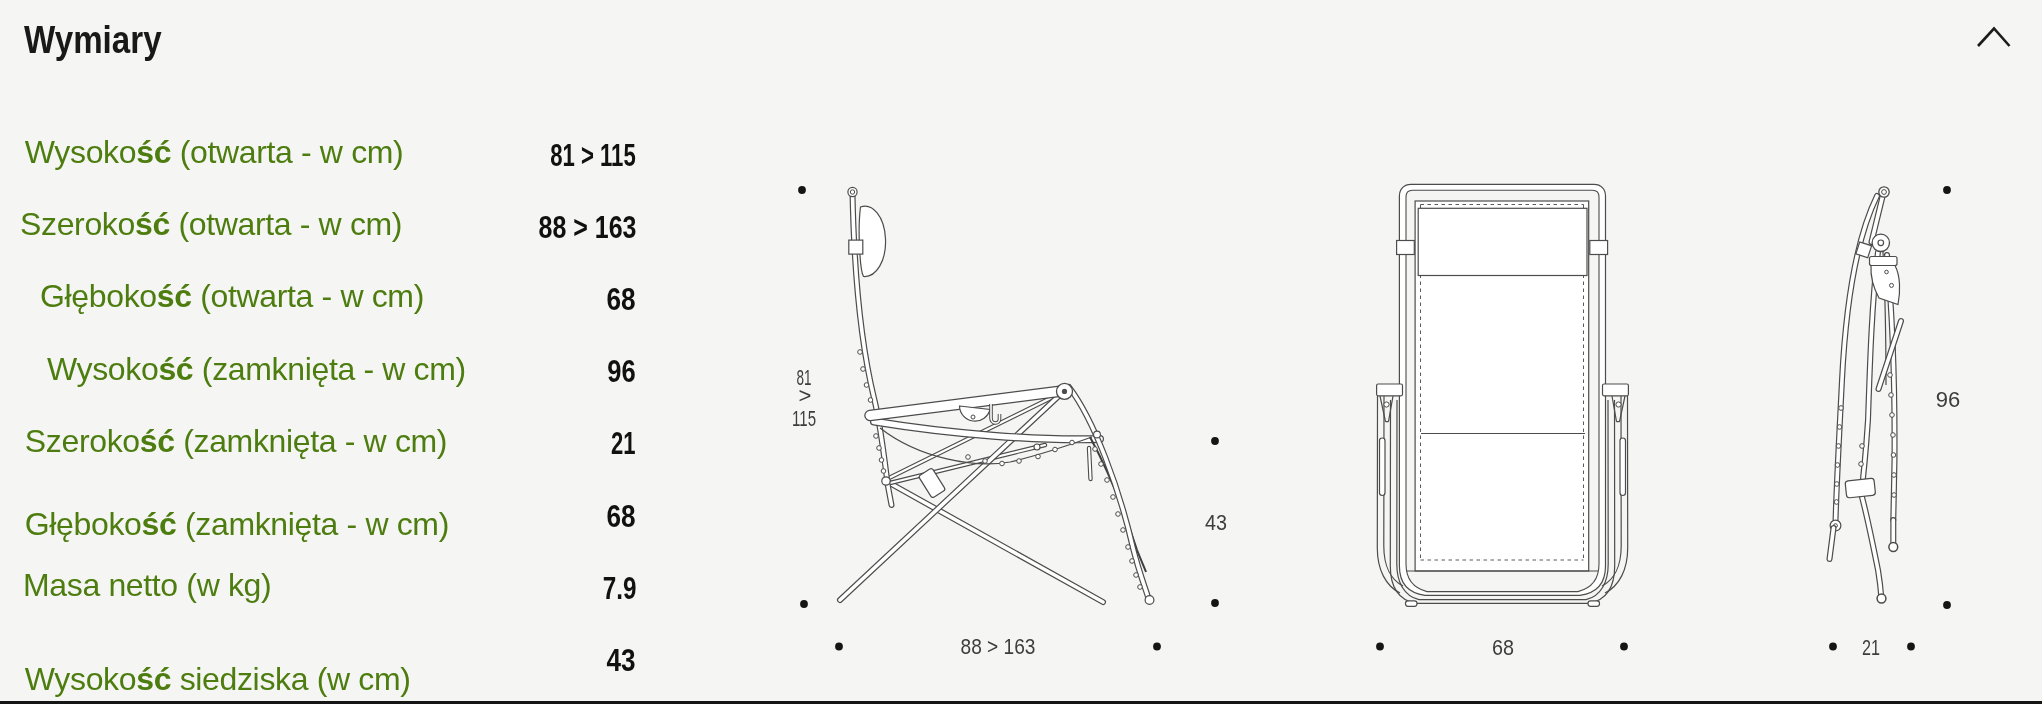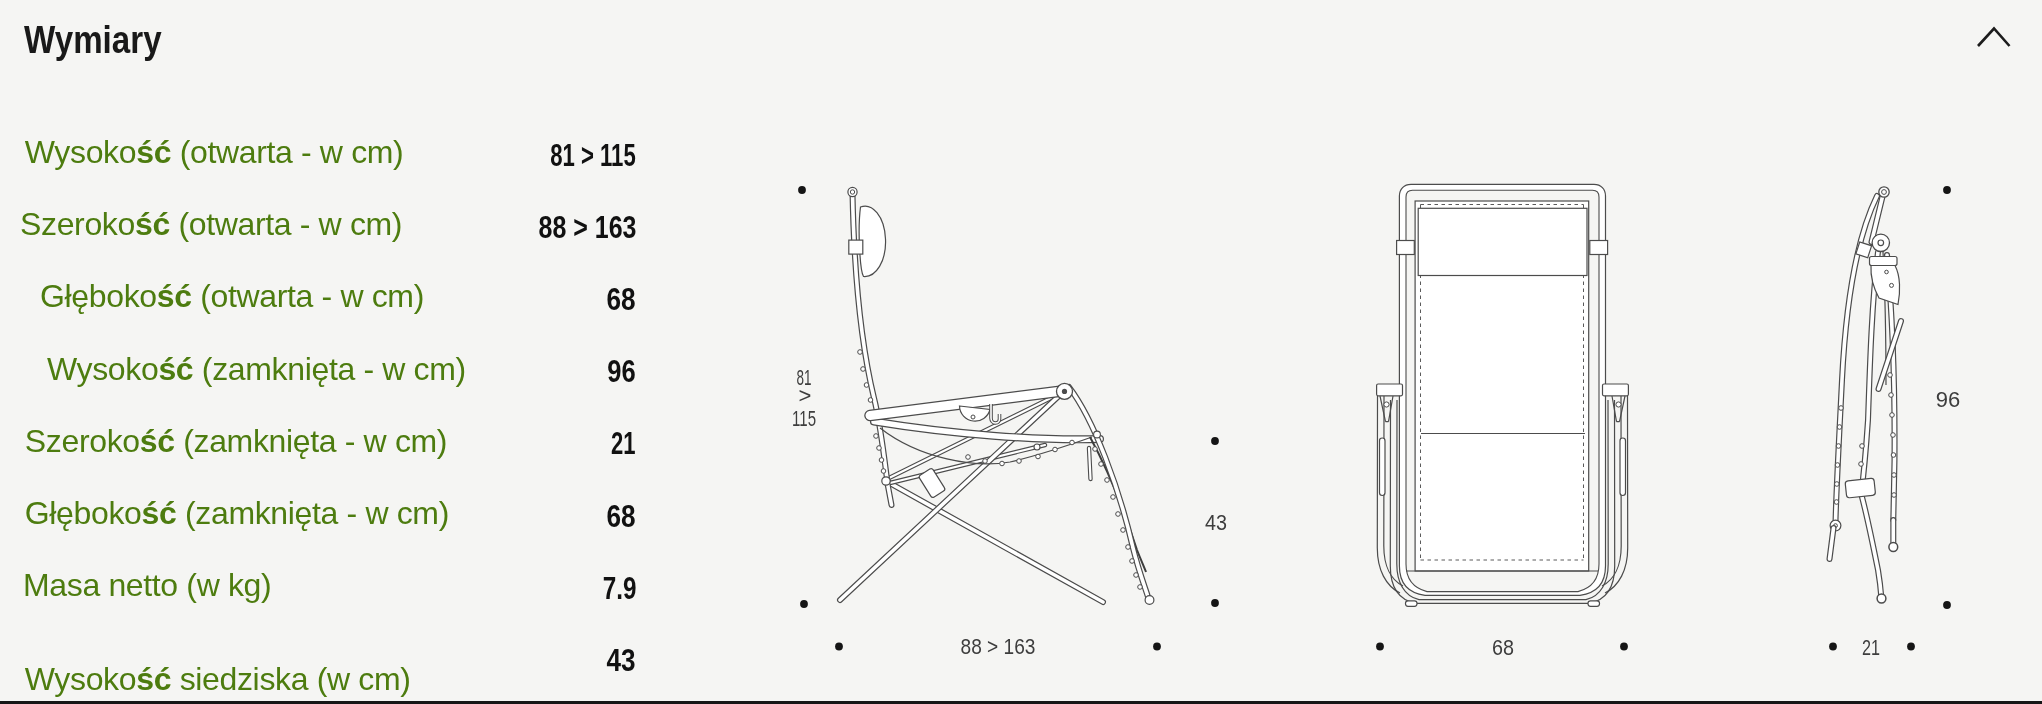--- a/index.html
+++ b/index.html
@@ -42,21 +42,21 @@
 <div class="vwrap" style="top:283.3px;"><span class="val" style="display:inline-block;transform:scaleX(0.817);">68</span></div>
 
 <div class="abs lbl" style="left:34px;top:354.5px;margin-left:13px;">Wysoko<b>ść</b> (zamknięta - w cm)</div>
 
 <div class="vwrap" style="top:355.4px;"><span class="val" style="display:inline-block;transform:scaleX(0.798);">96</span></div>
 
 <div class="abs lbl" style="left:24.8px;top:426.5px;">Szeroko<b>ść</b> (zamknięta - w cm)</div>
 
 <div class="vwrap" style="top:427.4px;"><span class="val" style="display:inline-block;transform:scaleX(0.688);">21</span></div>
 
-<div class="abs lbl" style="left:24.8px;top:499px;">Głęboko<b>ść</b> (zamknięta - w cm)</div>
+<div class="abs lbl" style="left:24.8px;top:510px;">Głęboko<b>ść</b> (zamknięta - w cm)</div>
 
 <div class="vwrap" style="top:499.5px;"><span class="val" style="display:inline-block;transform:scaleX(0.817);">68</span></div>
 
 <div class="abs lbl" style="left:23px;top:570.7px;">Masa netto (w kg)</div>
 
 <div class="vwrap" style="top:571.6px;"><span class="val" style="display:inline-block;transform:scaleX(0.758);">7.9</span></div>
 
 <div class="abs lbl" style="left:24.8px;top:665px;">Wysoko<b>ść</b> siedziska (w cm)</div>
 
 <div class="vwrap" style="top:643.7px;"><span class="val" style="display:inline-block;transform:scaleX(0.815);">43</span></div>

